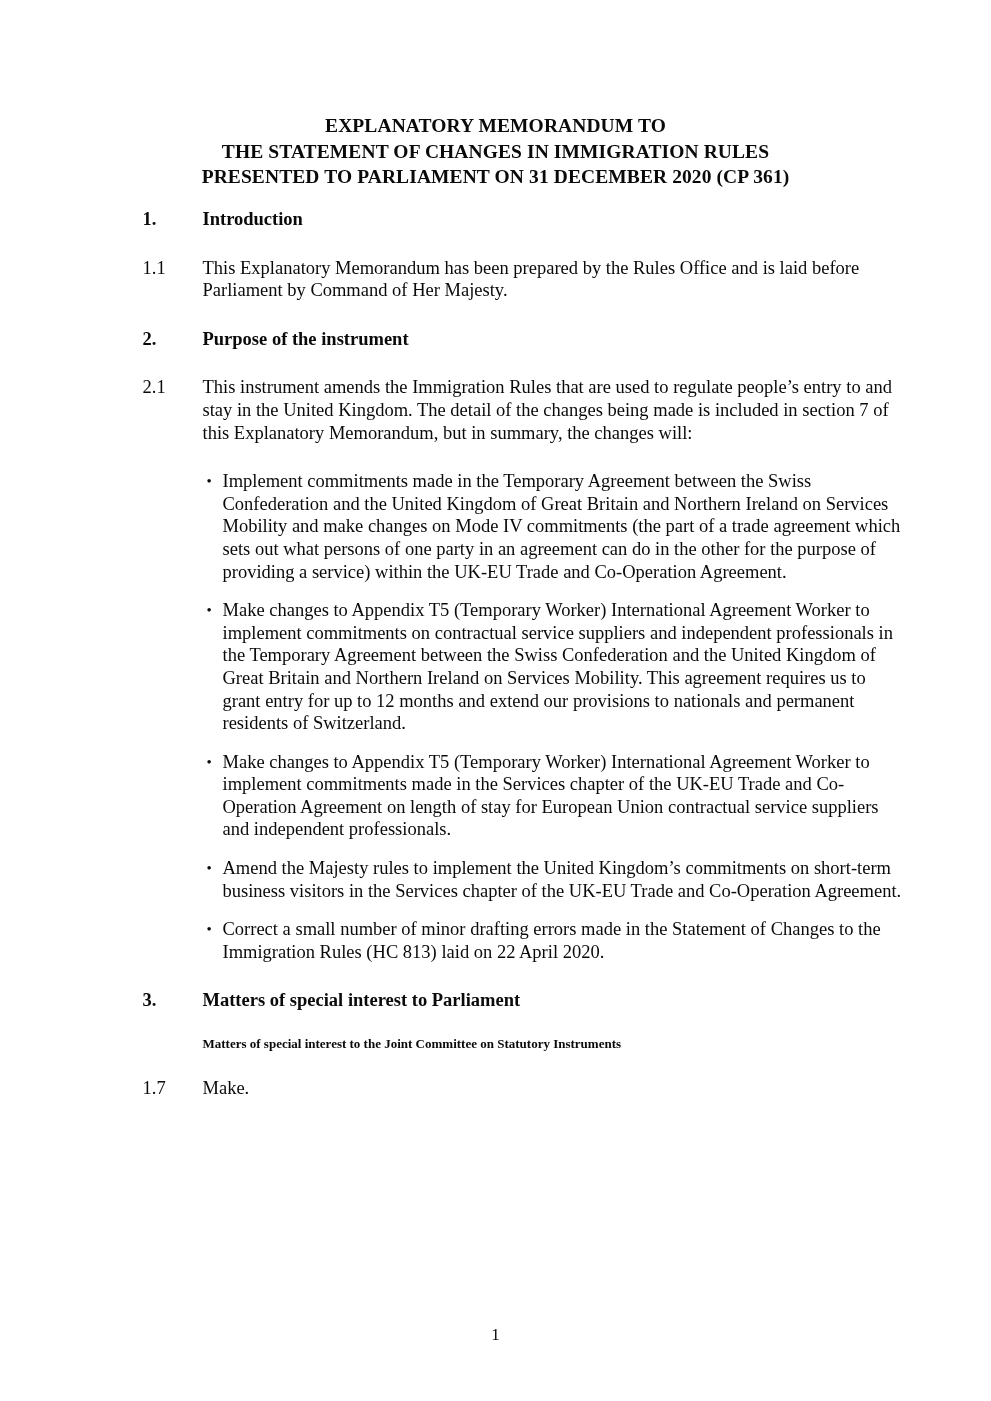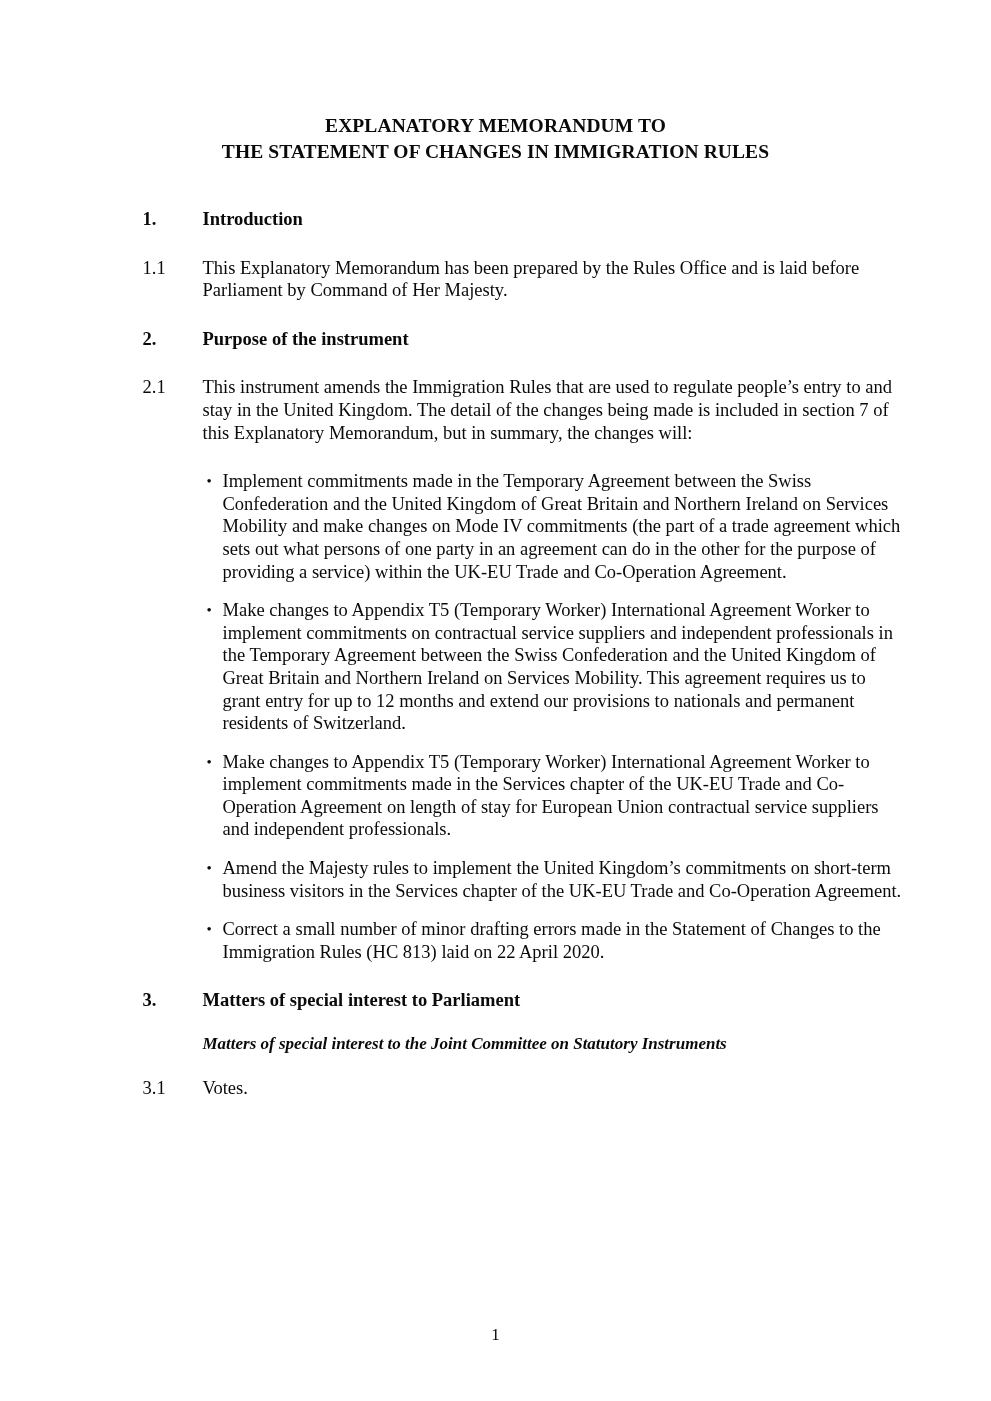--- a/index.html
+++ b/index.html
@@ -93,22 +93,21 @@
   .bullet-text {
     flex: 1 1 auto;
     line-height: 22.6px;
   }
 
   
   .subhead {
     margin-left: 60px;
     width: 702px;
     font-weight: bold;
-    font-style: italic;
-    font-size: 17px;
+    font-size: 13px;
     line-height: 22.6px;
   }
 
   
   .footer {
     position: absolute;
     left: 0;
     right: 0;
     top: 1325px;
     text-align: center;
@@ -117,20 +116,21 @@
   }
 </style>
 </head>
 <body>
 
 <div class="page">
 
   <div class="title-block">
     <span class="title-line">EXPLANATORY MEMORANDUM TO</span>
     <span class="title-line">THE STATEMENT OF CHANGES IN IMMIGRATION RULES</span>
+    <span class="title-line">PRESENTED TO PARLIAMENT ON 31 DECEMBER 2020 (CP 361)</span>
   </div>
 
   <div class="content">
 
     <div class="row section-head">
       <div class="num">1.</div>
       <div class="txt">Introduction</div>
     </div>
 
     <div class="gap-head"></div>
@@ -200,22 +200,22 @@
       <div class="txt">Matters of special interest to Parliament</div>
     </div>
 
     <div class="gap-sub"></div>
 
     <div class="subhead">Matters of special interest to the Joint Committee on Statutory Instruments</div>
 
     <div class="gap-sub"></div>
 
     <div class="row">
-      <div class="num">3.1</div>
-      <div class="txt">Votes.</div>
+      <div class="num">1.7</div>
+      <div class="txt">Make.</div>
     </div>
 
     <div class="gap-small"></div>
 
 
   </div>
 
   <div class="footer">1</div>
 
 </div>

